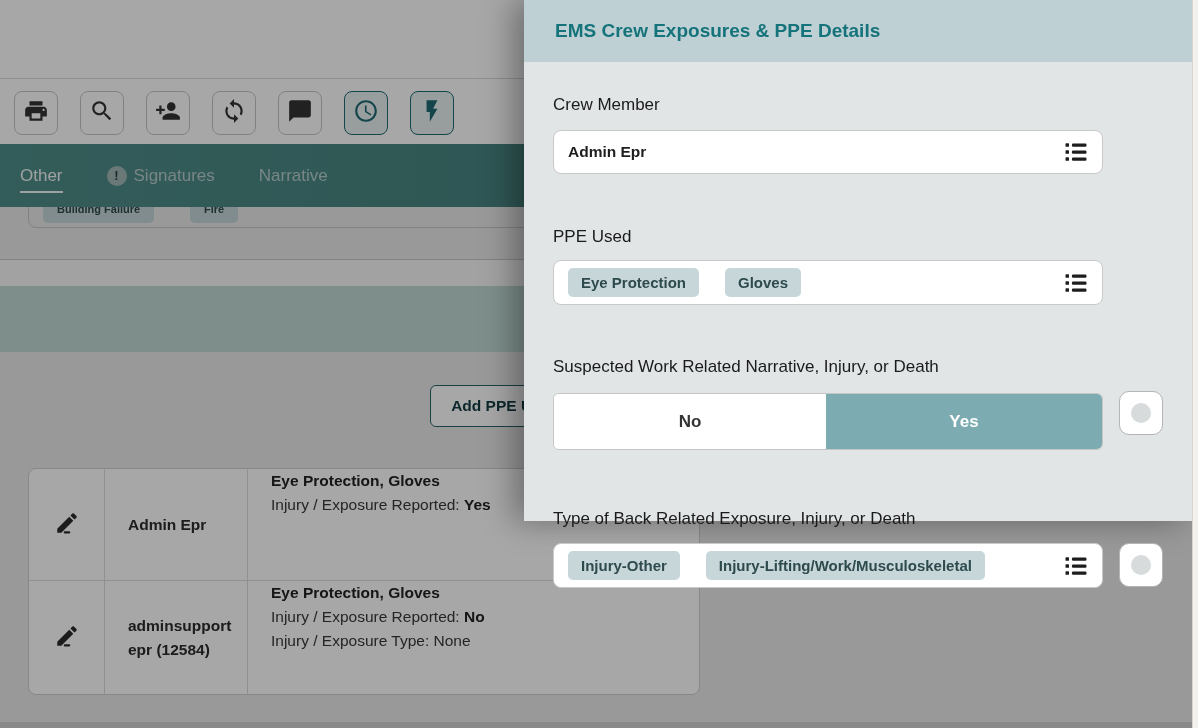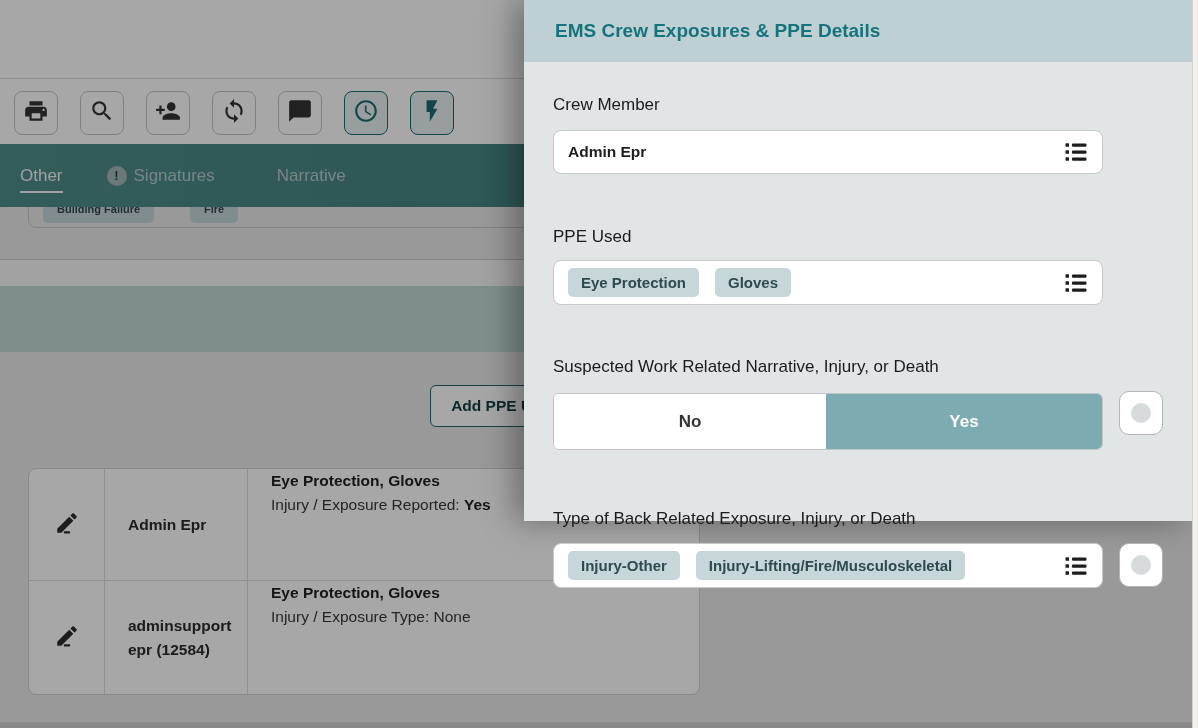--- a/index.html
+++ b/index.html
@@ -56,21 +56,21 @@
          box-shadow:-10px 0 30px rgba(0,0,0,0.35);}
   .panel-header{position:absolute;left:0;top:0;width:100%;height:62px;background:#bed0d3;
                 display:flex;align-items:center;padding-left:31px;color:#15737c;font-size:19px;font-weight:700;}
   .plabel{position:absolute;left:29px;font-size:17px;font-weight:500;color:#1b1b1b;}
   .pfield{position:absolute;left:29px;width:550px;height:45px;background:#fff;border:1px solid #c9c9c9;border-radius:8px;
           display:flex;align-items:center;padding:0 46px 0 14px;}
   .pfield .ftext{font-size:15.5px;font-weight:600;color:#1e1e1e;}
   .list-icon{position:absolute;right:12px;top:50%;transform:translateY(-50%);width:28px;height:28px;color:#1d1d1d;}
   .list-icon svg{width:28px;height:28px;fill:currentColor;}
   .pchip{height:29px;border-radius:5px;background:#c6d6d9;color:#2e4a4d;font-size:15px;font-weight:600;
-         display:flex;align-items:center;padding:0 13px;margin-right:16px;}
+         display:flex;align-items:center;padding:0 13px;margin-right:26px;}
   .toggle{position:absolute;left:29px;top:393px;width:550px;height:57px;background:#fff;border:1px solid #c5c5c5;
           border-radius:6px;overflow:hidden;display:flex;}
   .tg-opt{display:flex;align-items:center;justify-content:center;font-size:17px;font-weight:700;}
   .tg-no{width:272px;color:#333;background:#fff;}
   .tg-yes{flex:1;color:#fff;background:#7cacb2;}
   .dot-btn{position:absolute;left:595px;width:44px;height:44px;background:#fff;border:1px solid #b5b5b5;border-radius:10px;
            display:flex;align-items:center;justify-content:center;}
   .dot-btn span{width:20px;height:20px;border-radius:50%;background:#d7dbdb;display:block;}
 
   .scroll-strip{position:absolute;left:1192px;top:0;width:6px;height:728px;background:#f3f1ee;
@@ -126,21 +126,21 @@
       <div class="bg-chip" style="left:14px">Building Failure</div>
       <div class="bg-chip" style="left:161px">Fire</div>
     </div>
 
     <div class="tabbar">
       <div class="tab active">Other</div>
       <div class="tab" style="margin-left:44px">
         <span class="warn-circ">!</span>
         <span>Signatures</span>
       </div>
-      <div class="tab" style="margin-left:62px">Narrative</div>
+      <div class="tab" style="margin-left:44px">Narrative</div>
     </div>
 
     <div class="strip-white"></div>
     <div class="strip-sage"></div>
 
     <button class="add-btn">Add PPE Used</button>
 
     <div class="ppe-table">
       <div class="trow">
         <div class="tcell-edit">
@@ -158,20 +158,21 @@
       <div class="trow">
         <div class="tcell-edit">
           <span><svg viewBox="0 0 24 24" width="26" height="26" fill="currentColor">
                 <path d="M3 17.25V21h3.75L17.81 9.94l-3.75-3.75L3 17.25zM20.71 7.04c.39-.39.39-1.02 0-1.41l-2.34-2.34c-.39-.39-1.02-.39-1.41 0l-1.83 1.83 3.75 3.75 1.83-1.83z"></path>
                 <rect x="9" y="19.6" width="6" height="2.2" rx="1"></rect>
               </svg></span>
         </div>
         <div class="tcell-name">adminsupport epr (12584)</div>
         <div class="tcell-detail">
           <div class="b">Eye Protection, Gloves</div>
+          <div><span>Injury / Exposure Reported: </span><span class="b">No</span></div>
           <div><span>Injury / Exposure Type: </span><span>None</span></div>
         </div>
       </div>
     </div>
 
     <div class="footer-strip"></div>
   </div>
 
   <div class="dim"></div>
 
@@ -214,21 +215,21 @@
       <div class="tg-opt tg-no">No</div>
       <div class="tg-opt tg-yes">Yes</div>
     </div>
     <div class="dot-btn" style="top:391px">
       <span></span>
     </div>
 
     <div class="plabel" style="top:509px">Type of Back Related Exposure, Injury, or Death</div>
     <div class="pfield" style="top:543px">
       <span class="pchip">Injury-Other</span>
-      <span class="pchip">Injury-Lifting/Fire/Musculoskeletal</span>
+      <span class="pchip">Injury-Lifting/Work/Musculoskeletal</span>
       <span class="list-icon">
         <svg viewBox="0 0 24 24">
             <rect x="3" y="4.6" width="3" height="3" rx="0.6"></rect>
             <rect x="8.5" y="4.8" width="12.5" height="2.7" rx="1"></rect>
             <rect x="3" y="10.6" width="3" height="3" rx="0.6"></rect>
             <rect x="8.5" y="10.8" width="12.5" height="2.7" rx="1"></rect>
             <rect x="3" y="16.6" width="3" height="3" rx="0.6"></rect>
             <rect x="8.5" y="16.8" width="12.5" height="2.7" rx="1"></rect>
           </svg>
       </span>

